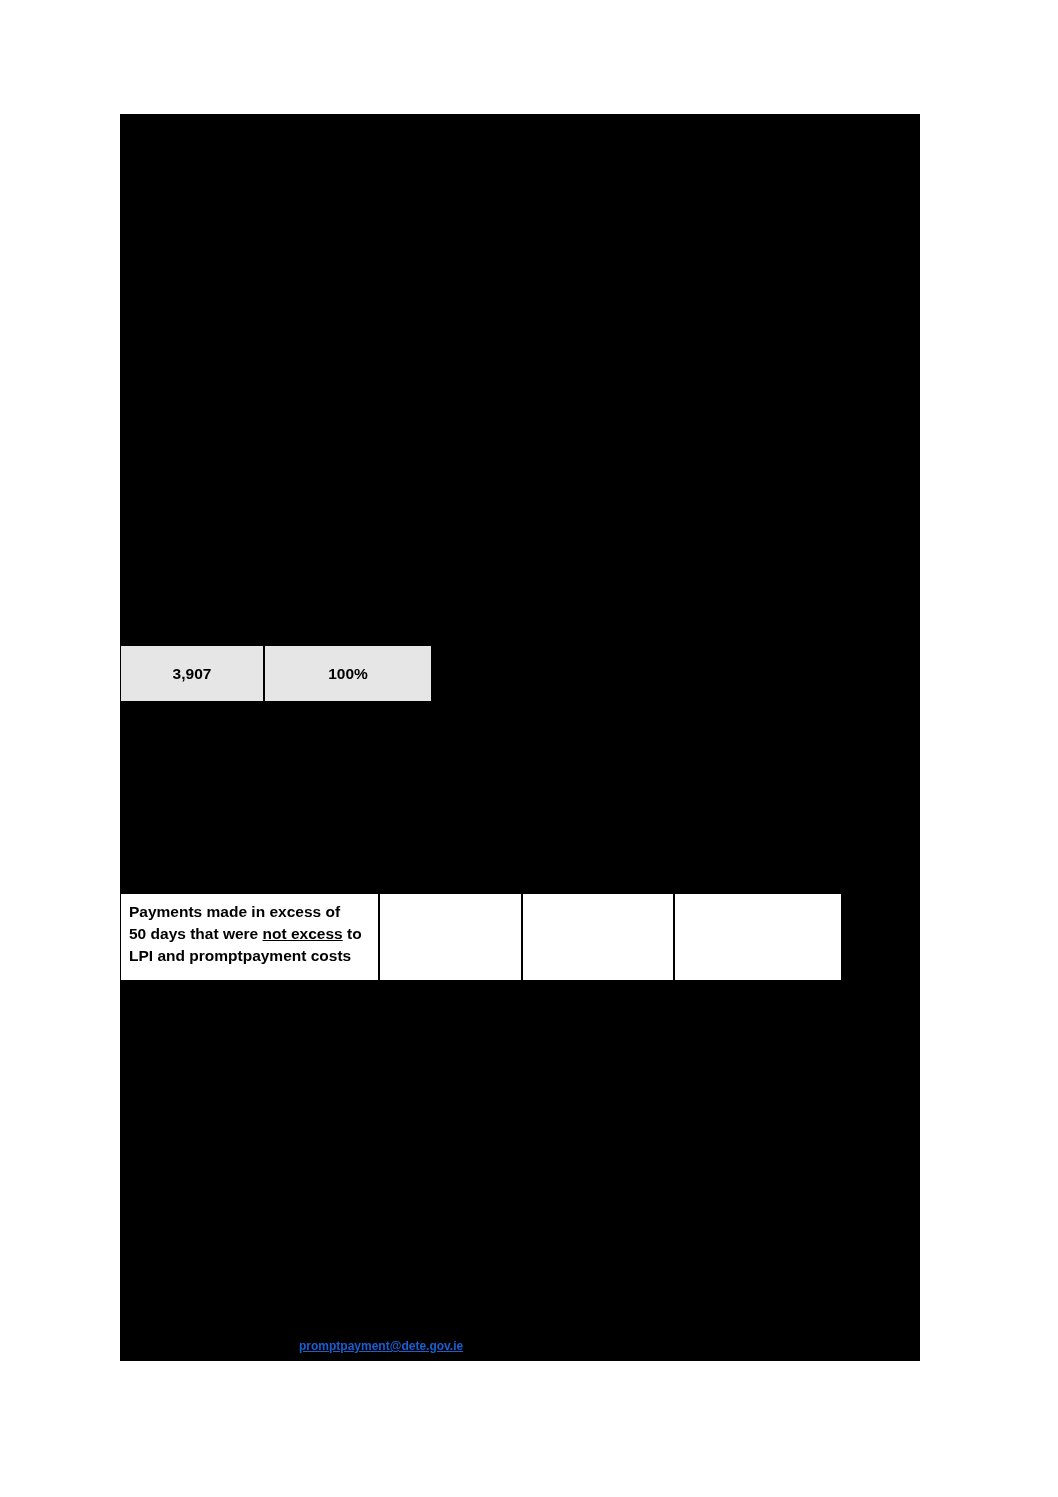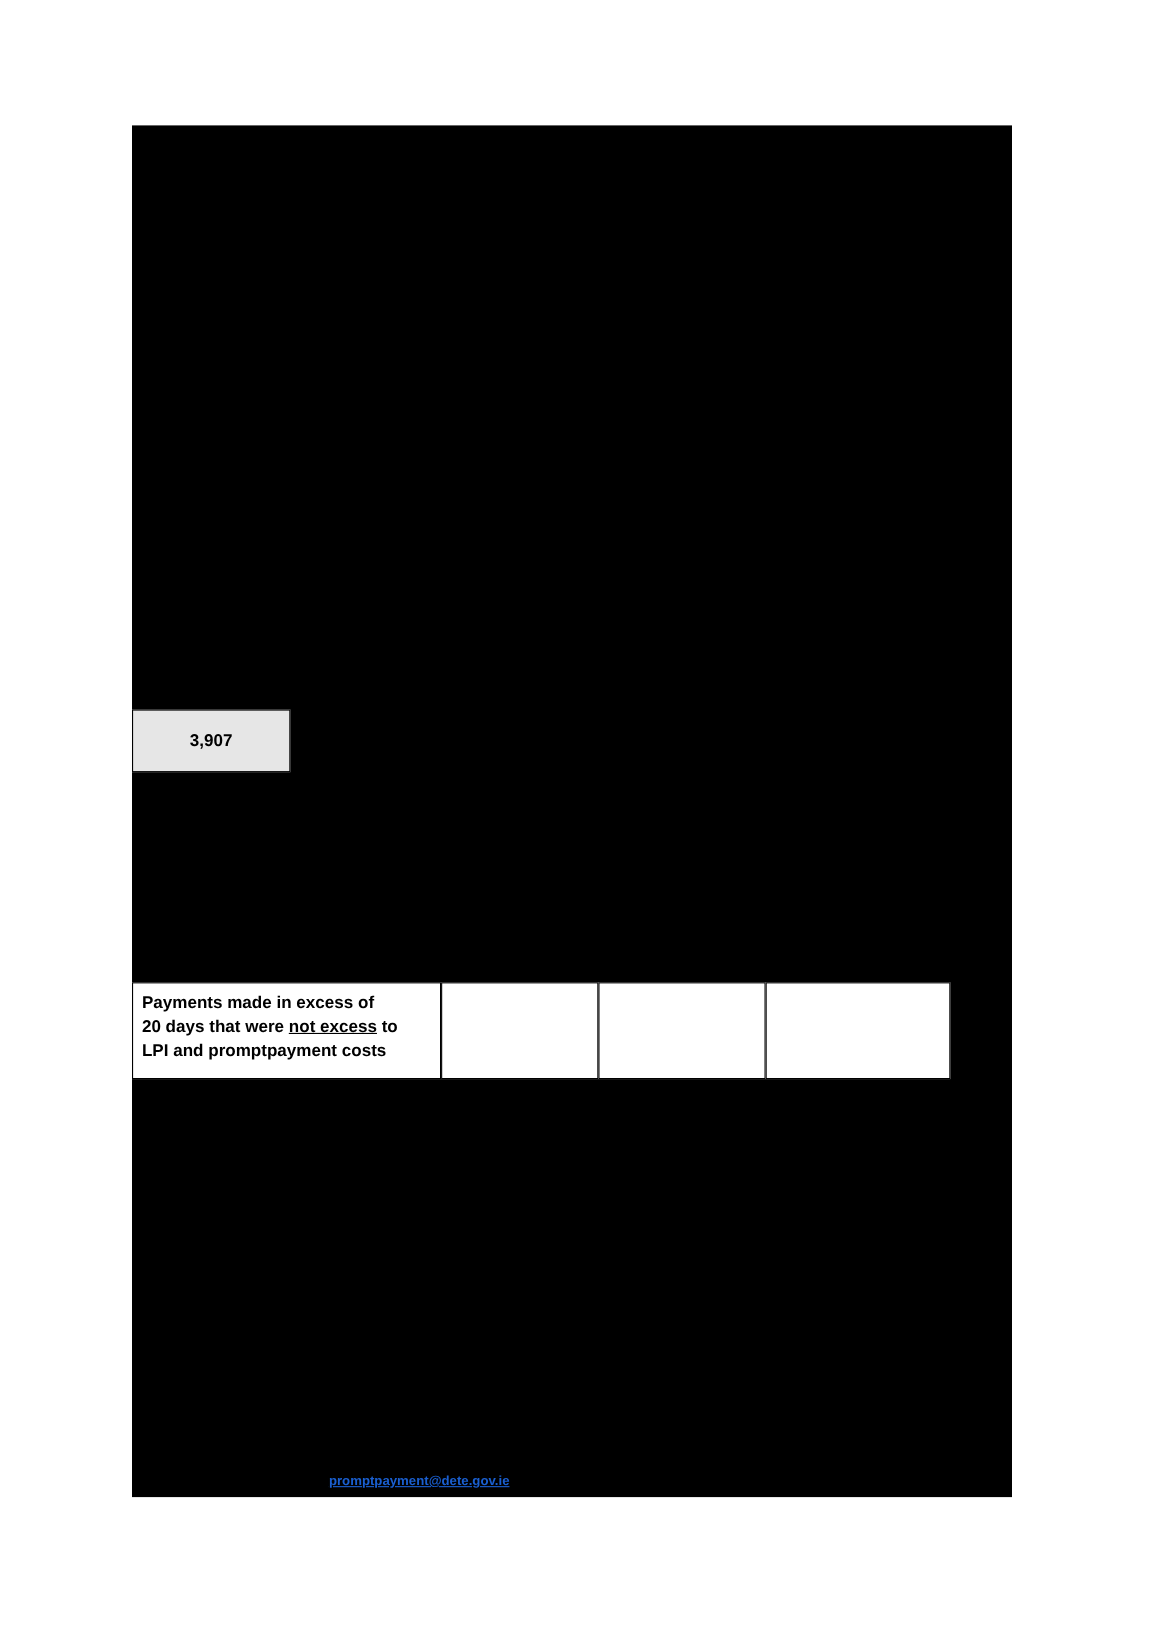--- a/index.html
+++ b/index.html
@@ -72,21 +72,21 @@
     left: 120px;
     top: 893px;
     height: 88px;
   }
   #exempt-row .cell {
     background: #ffffff;
     height: 88px;
     align-items: flex-start;
     padding-top: 7px;
   }
-  #exempt-row .c0 { width: 281px; }
+  #exempt-row .c0 { width: 259px; }
   #exempt-row .c1 { width: 143px; }
   #exempt-row .c2 { width: 152px; }
   #exempt-row .c3 { width: 168px; }
   #exempt-row .label-text {
     display: block;
     line-height: 1.42;
   }
   .u { text-decoration: underline; }
 
   
@@ -103,27 +103,28 @@
 </style>
 </head>
 <body>
 
 <div class="page">
 
   <div class="doc-block"></div>
 
   <div class="table-row" id="totals-row">
     <div class="cell value c1">3,907</div>
+    <div class="cell value c3">100%</div>
   </div>
 
   <div class="table-row" id="exempt-row">
     <div class="cell label c0">
       <div>
         <span class="label-text">Payments made in excess of</span>
-        <span class="label-text"><span>20 days that were </span><span class="u">not excess</span><span> to</span></span>
+        <span class="label-text"><span>50 days that were </span><span class="u">not excess</span><span> to</span></span>
         <span class="label-text">LPI and promptpayment costs</span>
       </div>
     </div>
     <div class="cell value c1"></div>
     <div class="cell value c2"></div>
     <div class="cell value c3"></div>
   </div>
 
   <a class="email-link" href="#">promptpayment@dete.gov.ie</a>
 

